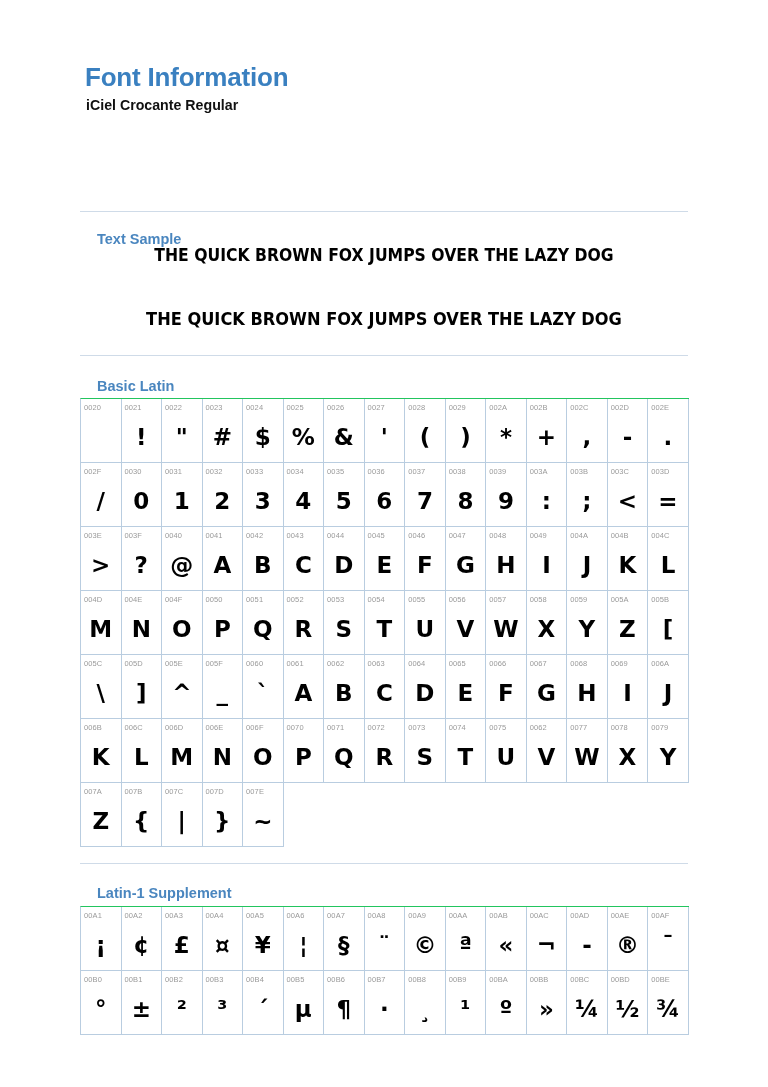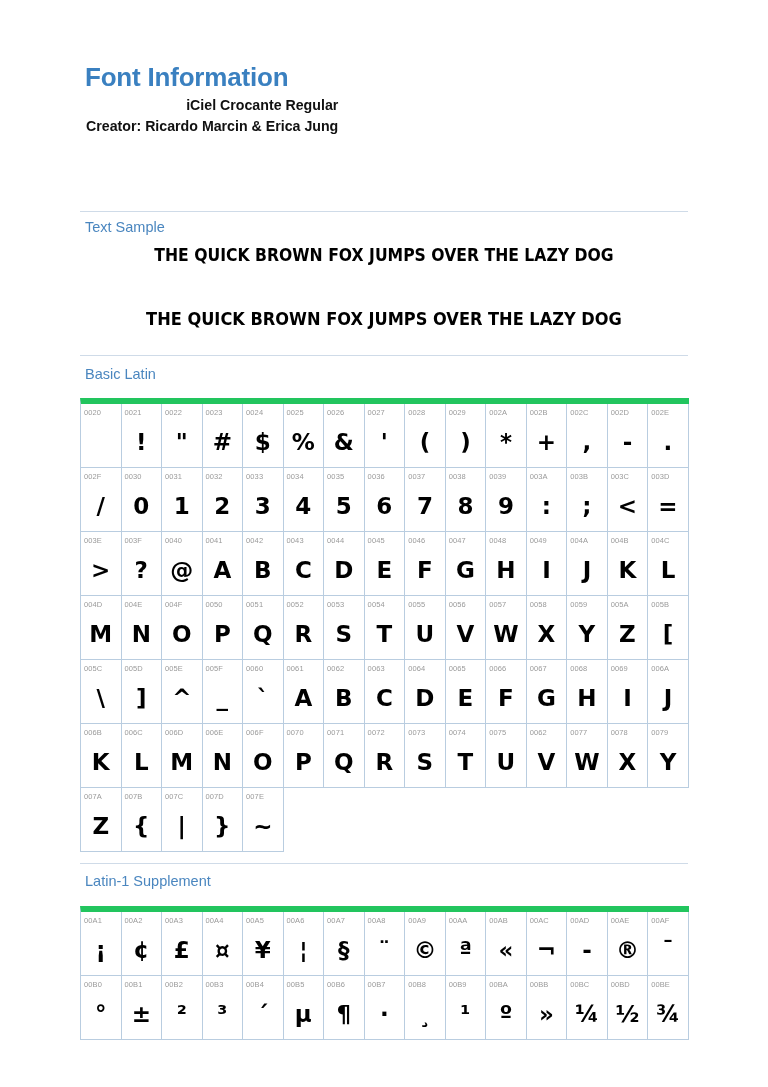--- a/index.html
+++ b/index.html
@@ -1,44 +1,43 @@
 <!DOCTYPE html>
 <html><head>
 <meta charset="utf-8">
 <style>
   html, body { margin: 0; padding: 0; background: #ffffff; }
   body { width: 768px; height: 1087px; position: relative; overflow: hidden;
          font-family: "Liberation Sans", sans-serif; color: #111; }
   .title { position: absolute; left: 85px; top: 62px; font-size: 26px; font-weight: bold;
            color: #3a80c0; letter-spacing: -0.2px; margin: 0; text-align: center; }
   .info { position: absolute; left: 86px; top: 95px; font-size: 14.2px; font-weight: bold; line-height: 20.5px; color: #111; }
-  .info div { white-space: nowrap; text-align: right; }
+  .info div { white-space: nowrap; }
   .divider { position: absolute; left: 80px; width: 608px; height: 0; border-top: 1.5px solid #cfdbe8; }
-  .section-heading { position: absolute; left: 85px; font-size: 14.5px; font-weight: normal; color: #4a86bf; margin: 0; }
+  .section-heading { position: absolute; left: 85px; font-size: 14.5px; font-weight: bold; color: #4a86bf; margin: 12px; }
   .sample { position: absolute; left: 0; width: 768px; text-align: center;
             font-family: "DejaVu Sans", sans-serif; font-weight: bold; color: #000;
             transform-origin: center; letter-spacing: 0px; }
   .sample1 { top: 245px; font-size: 17px; transform: scaleX(0.92); }
   .sample2 { top: 308px; font-size: 18px; transform: scaleX(0.9); }
   .grid { position: absolute; left: 80px; display: grid; grid-template-columns: repeat(15, 40.53px);
-          border-top: 6px solid #22c55e; border-left: 1px solid #b9cde0; }
+          border-top: 1px solid #22c55e; border-left: 1px solid #b9cde0; }
   .cell { height: 64px; border-right: 1px solid #b9cde0; border-bottom: 1px solid #b9cde0; position: relative; box-sizing: border-box; }
   .code { position: absolute; left: 3px; top: 4px; font-size: 7.5px; color: #9a9a9a; letter-spacing: 0.1px; }
   .glyph { position: absolute; left: 0; right: 0; top: 22px; text-align: center;
            font-family: "DejaVu Sans", sans-serif; font-weight: bold; font-size: 23px; color: #000; line-height: 32px; }
   .grid-basic { top: 398px; }
   .grid-latin1 { top: 906px; }
 </style>
 </head>
 <body>
 
 <h1 class="title">Font Information</h1>
 <div class="info">
   <div>iCiel Crocante Regular</div>
-  <div>Creator: Ricardo Marcin &amp; Erica Jung</div>
 </div>
 
 <div class="divider" style="top:211px"></div>
 <h2 class="section-heading" style="top:219px">Text Sample</h2>
 <div class="sample sample1">THE QUICK BROWN FOX JUMPS OVER THE LAZY DOG</div>
 <div class="sample sample2">THE QUICK BROWN FOX JUMPS OVER THE LAZY DOG</div>
 
 <div class="divider" style="top:355px"></div>
 <h2 class="section-heading" style="top:366px">Basic Latin</h2>
 <div class="grid grid-basic" id="grid-basic">

